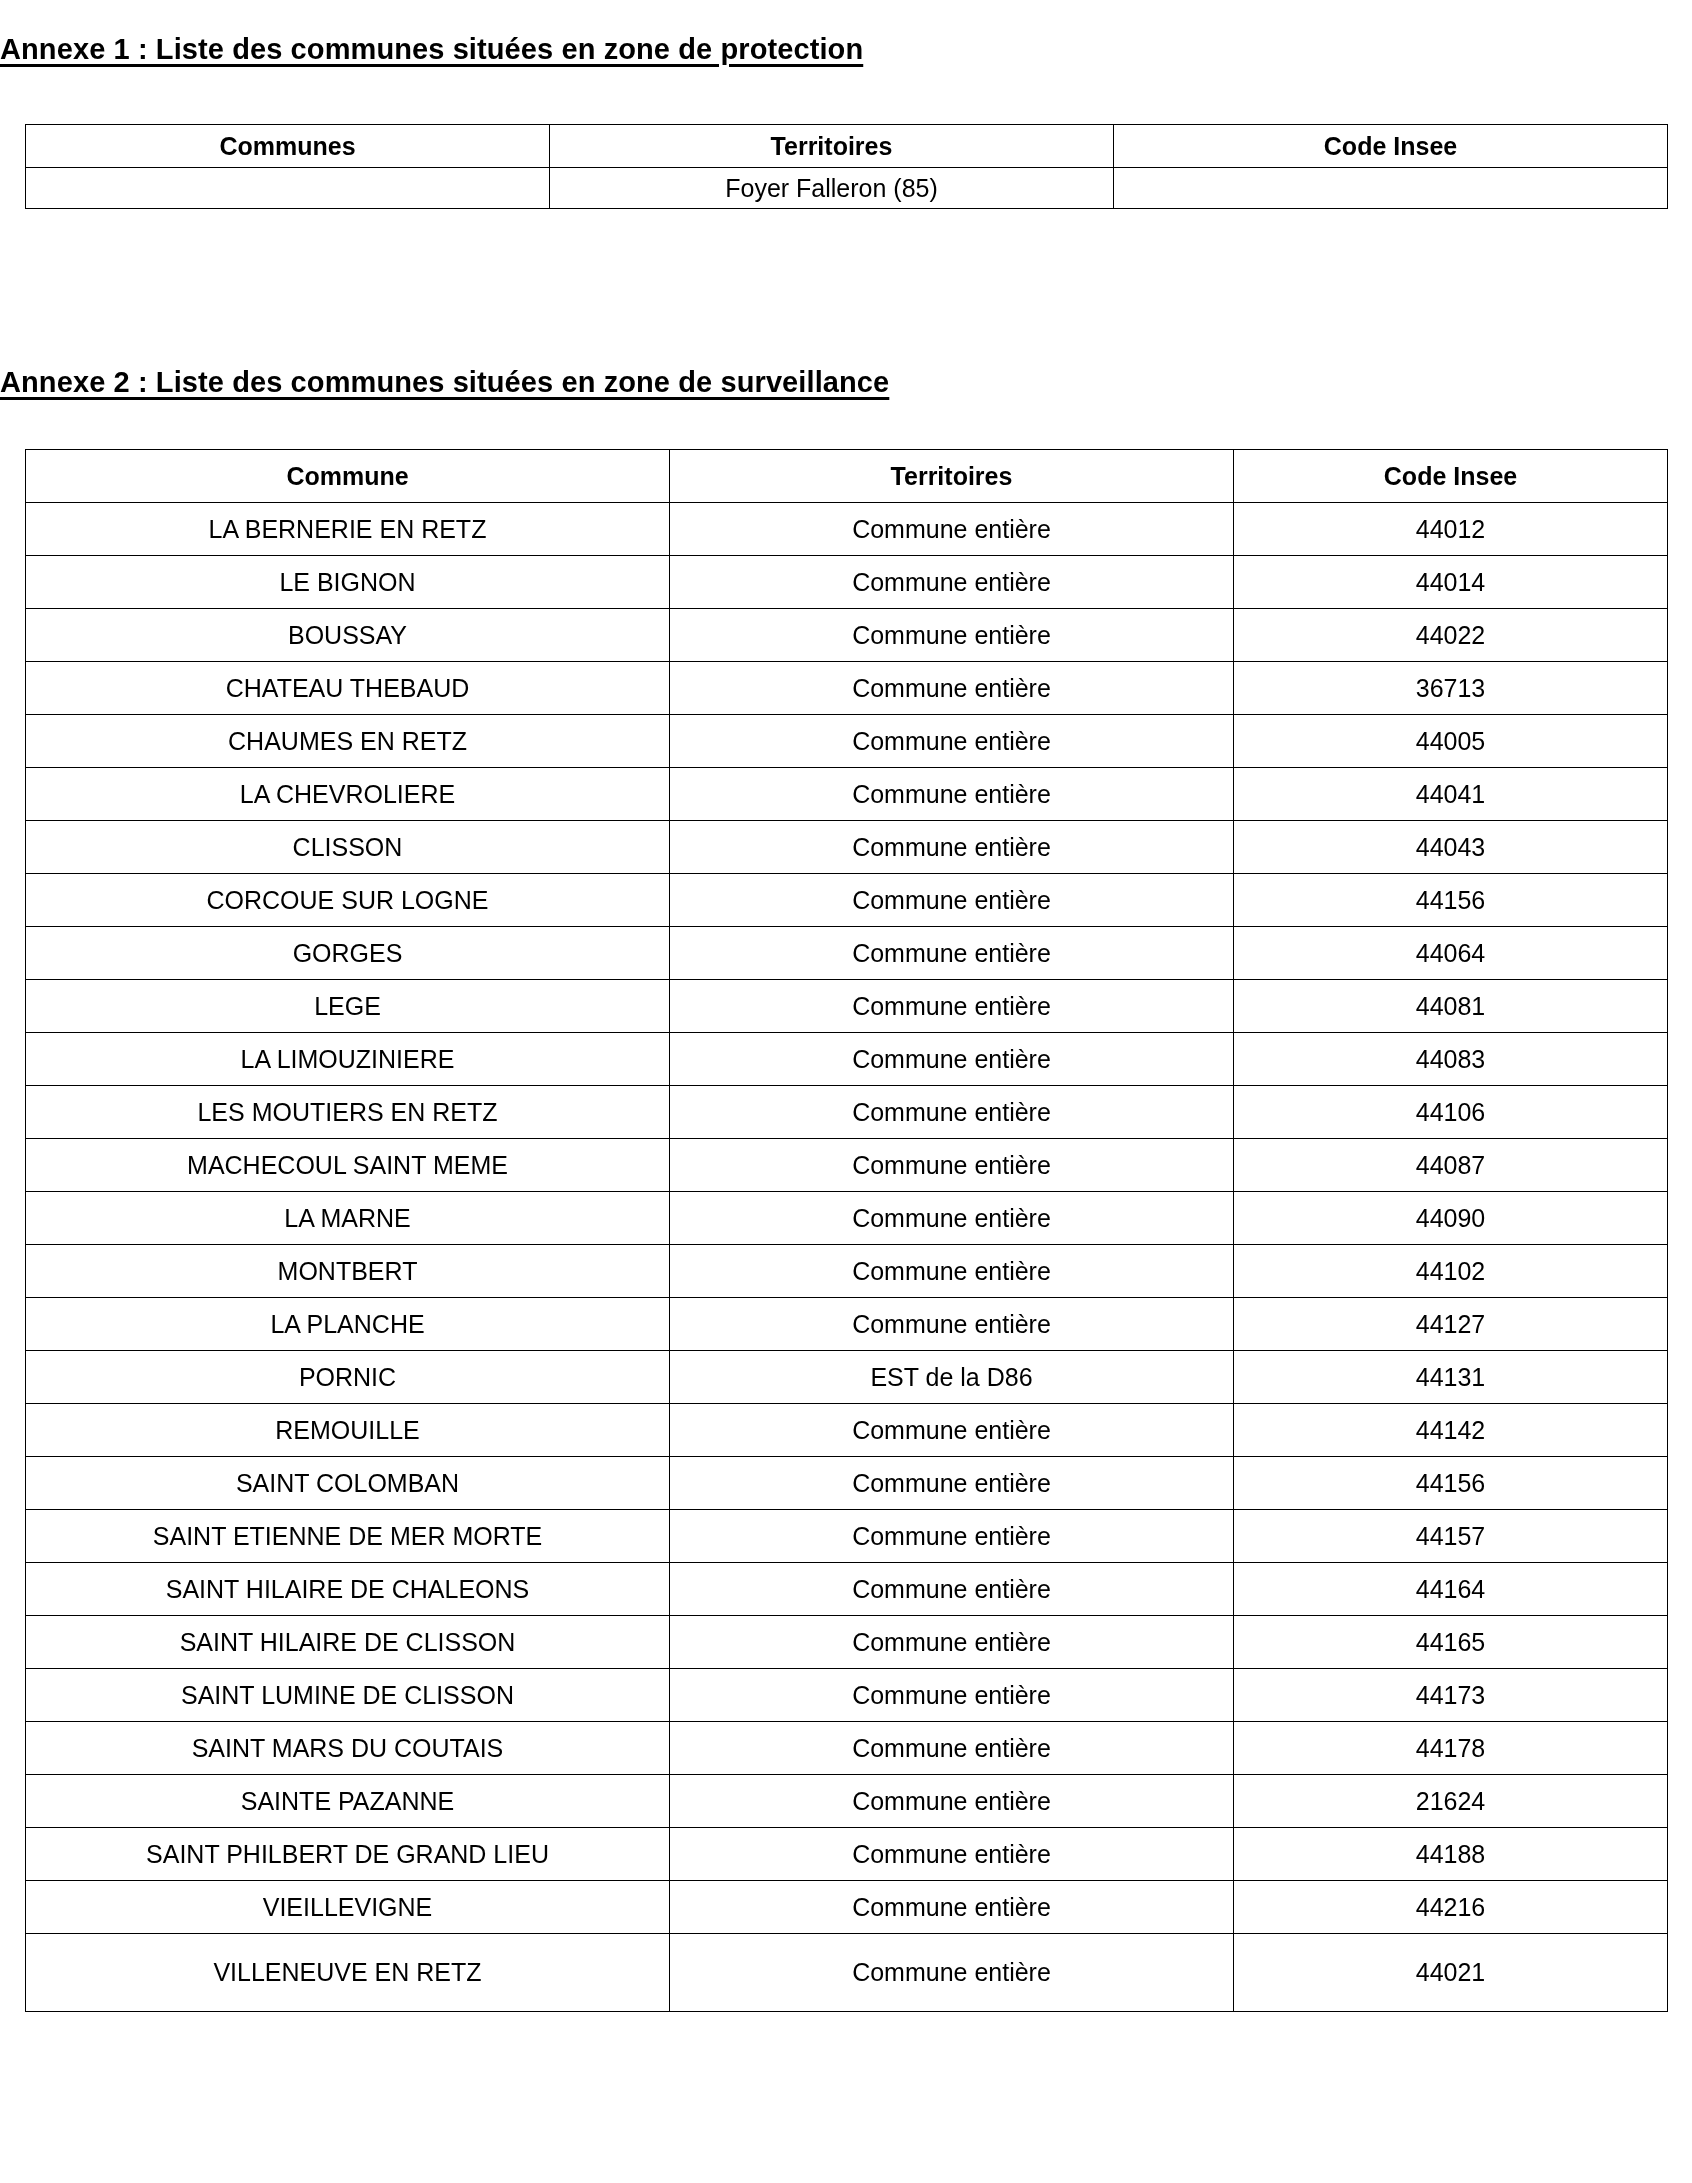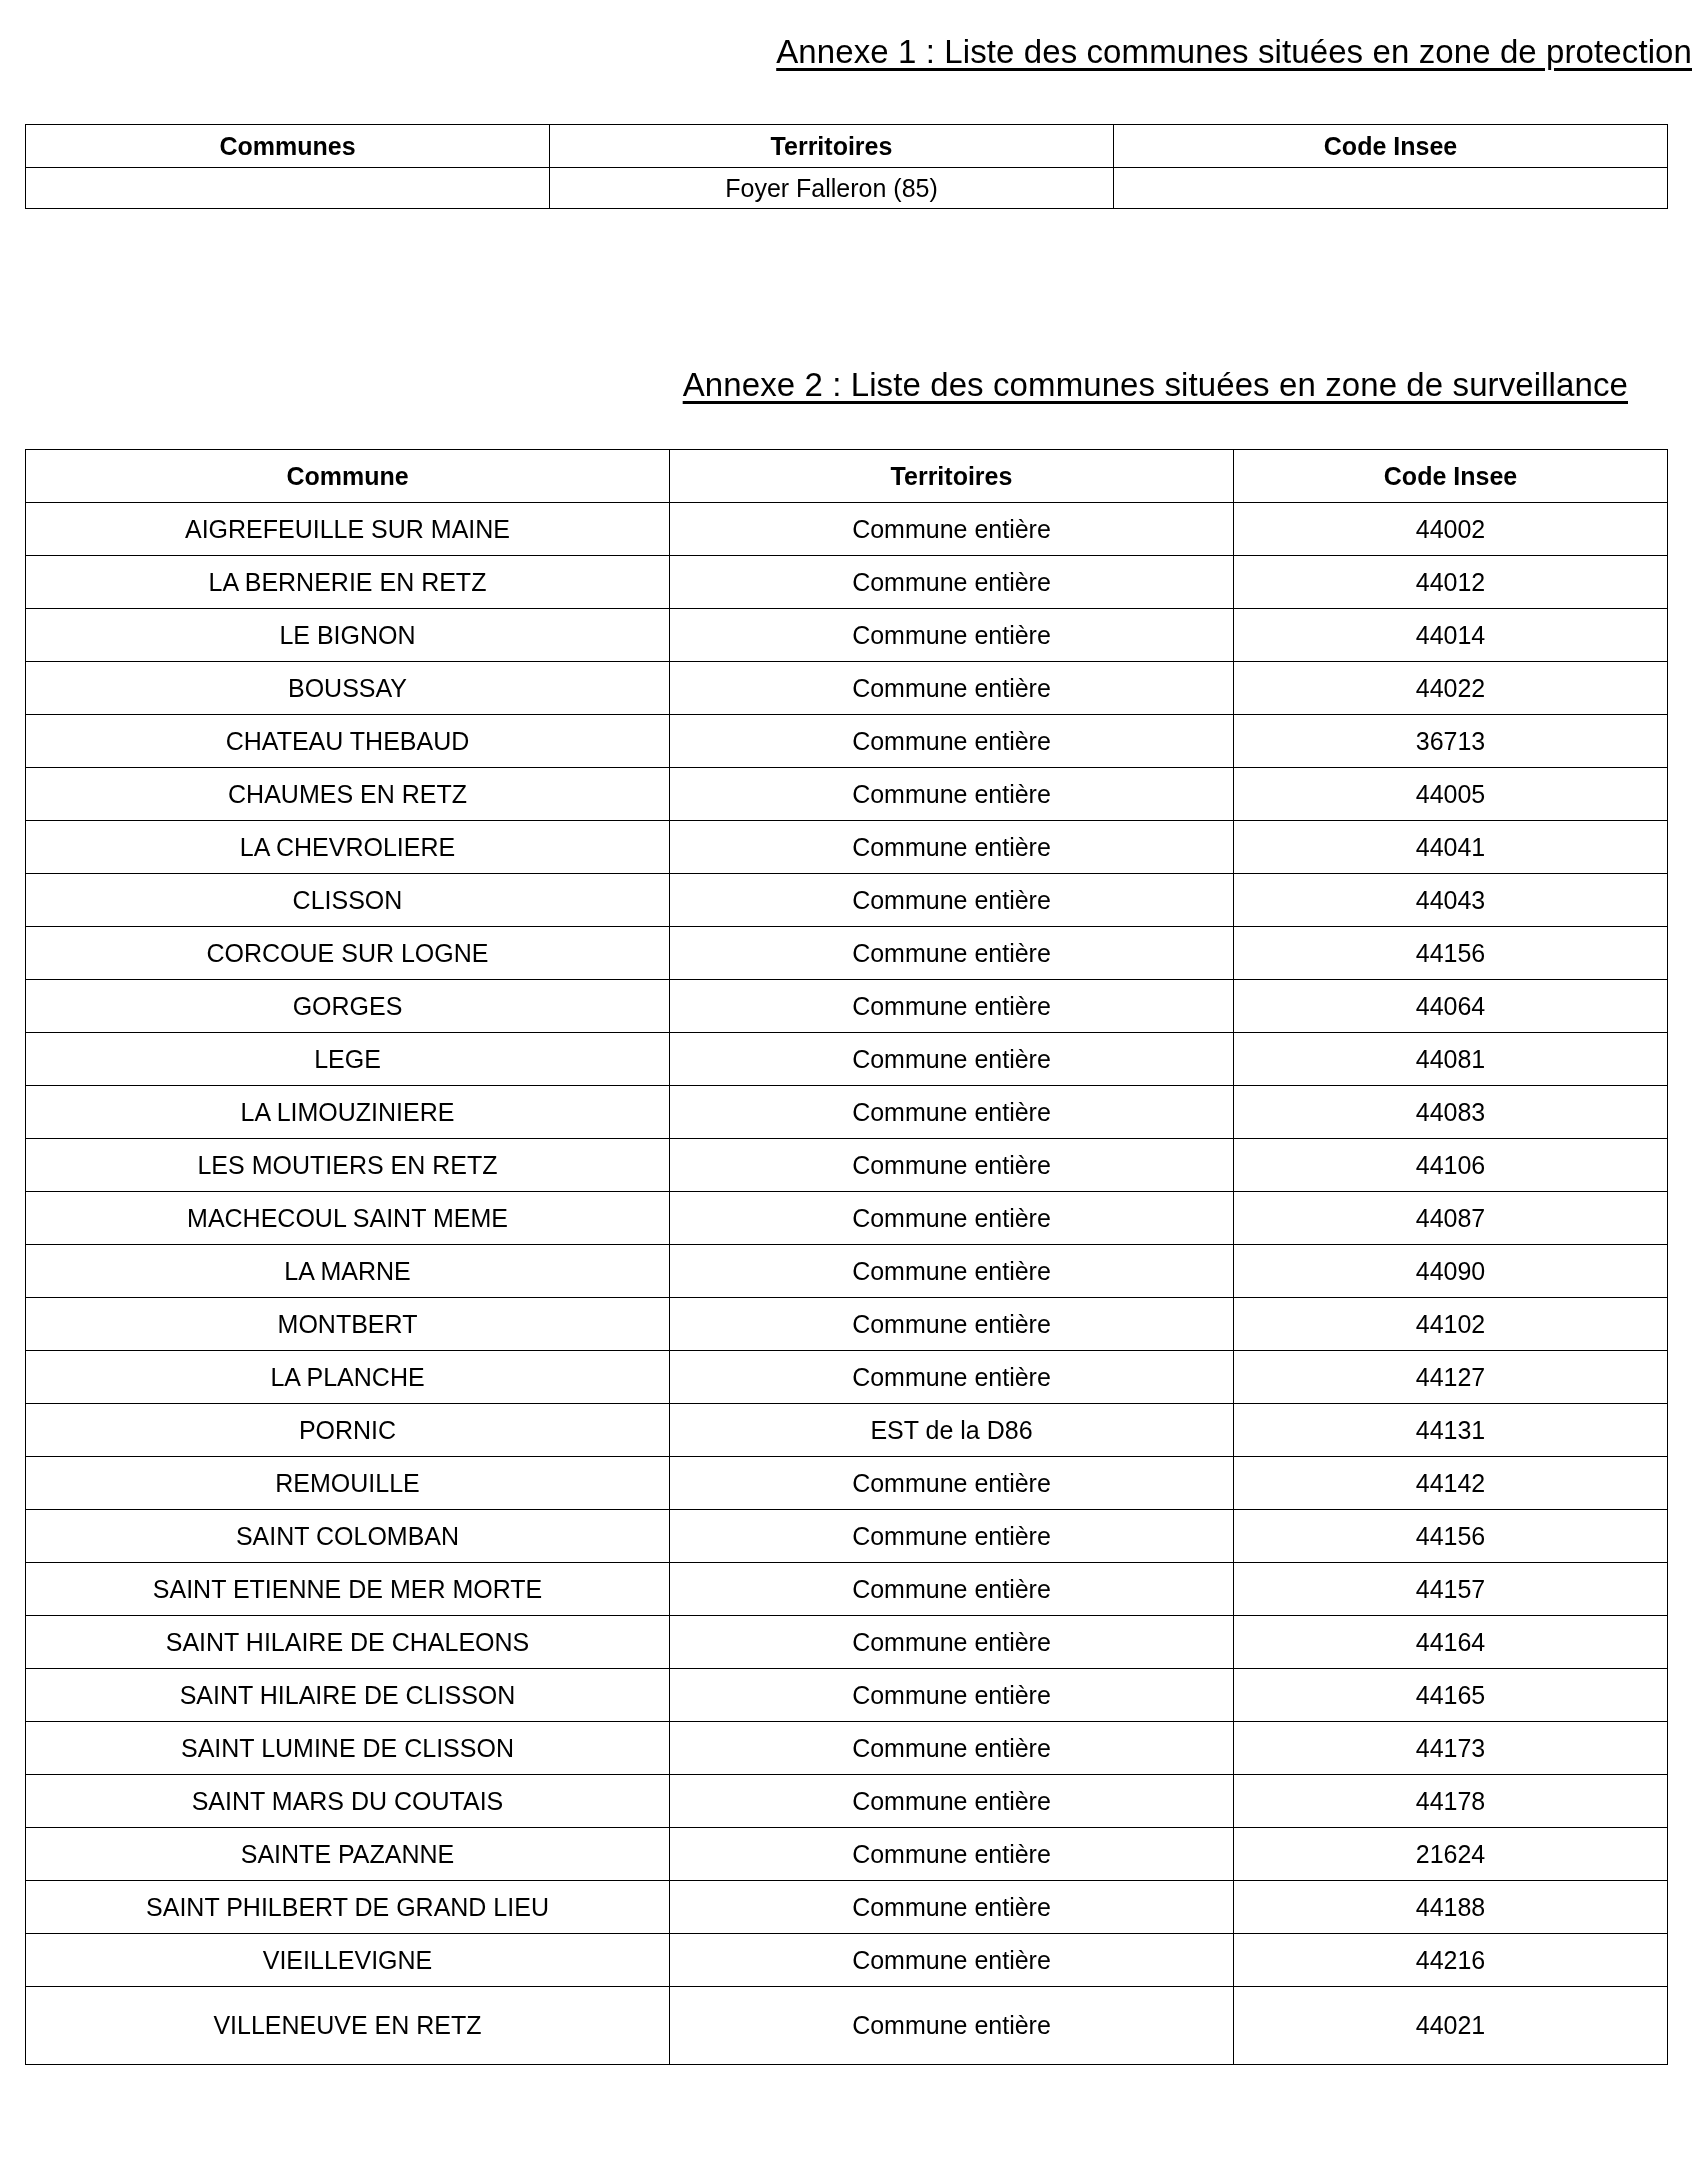--- a/index.html
+++ b/index.html
@@ -11,23 +11,23 @@
     width: 1692px;
     height: 2395px;
     font-family: "Liberation Sans", sans-serif;
     color: #000000;
     position: relative;
     overflow: hidden;
   }
 
   
   .doc-title {
-    text-align: right;
-    font-weight: normal;
-    font-size: 33px;
+    text-align: left;
+    font-weight: bold;
+    font-size: 29px;
     letter-spacing: 0.1px;
     line-height: 1.1;
   }
   .doc-title .underlined {
     text-decoration: underline;
     text-decoration-thickness: 3.1px;
     text-underline-offset: 5.2px;
   }
 
   #annexe1-title {
@@ -133,25 +133,20 @@
   </colgroup>
   <thead>
     <tr>
       <th>Commune</th>
       <th>Territoires</th>
       <th>Code Insee</th>
     </tr>
   </thead>
   <tbody id="annexe2-body">
       <tr>
-        <td class="cell-bold">AIGREFEUILLE SUR MAINE</td>
-        <td>Commune entière</td>
-        <td class="cell-bold">44002</td>
-      </tr>
-      <tr>
         <td class="cell-bold">LA BERNERIE EN RETZ</td>
         <td>Commune entière</td>
         <td class="cell-bold">44012</td>
       </tr>
       <tr>
         <td class="cell-bold">LE BIGNON</td>
         <td>Commune entière</td>
         <td class="cell-bold">44014</td>
       </tr>
       <tr>

